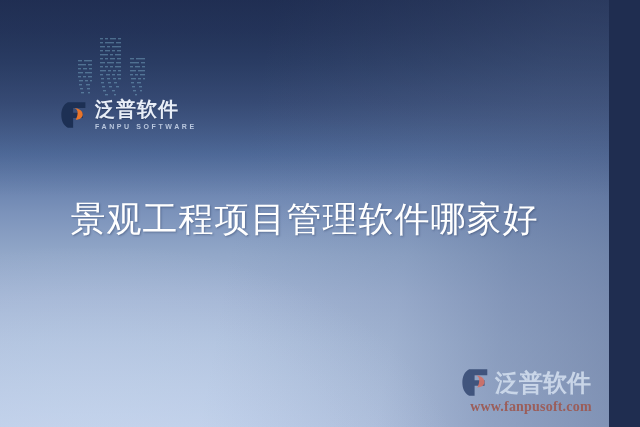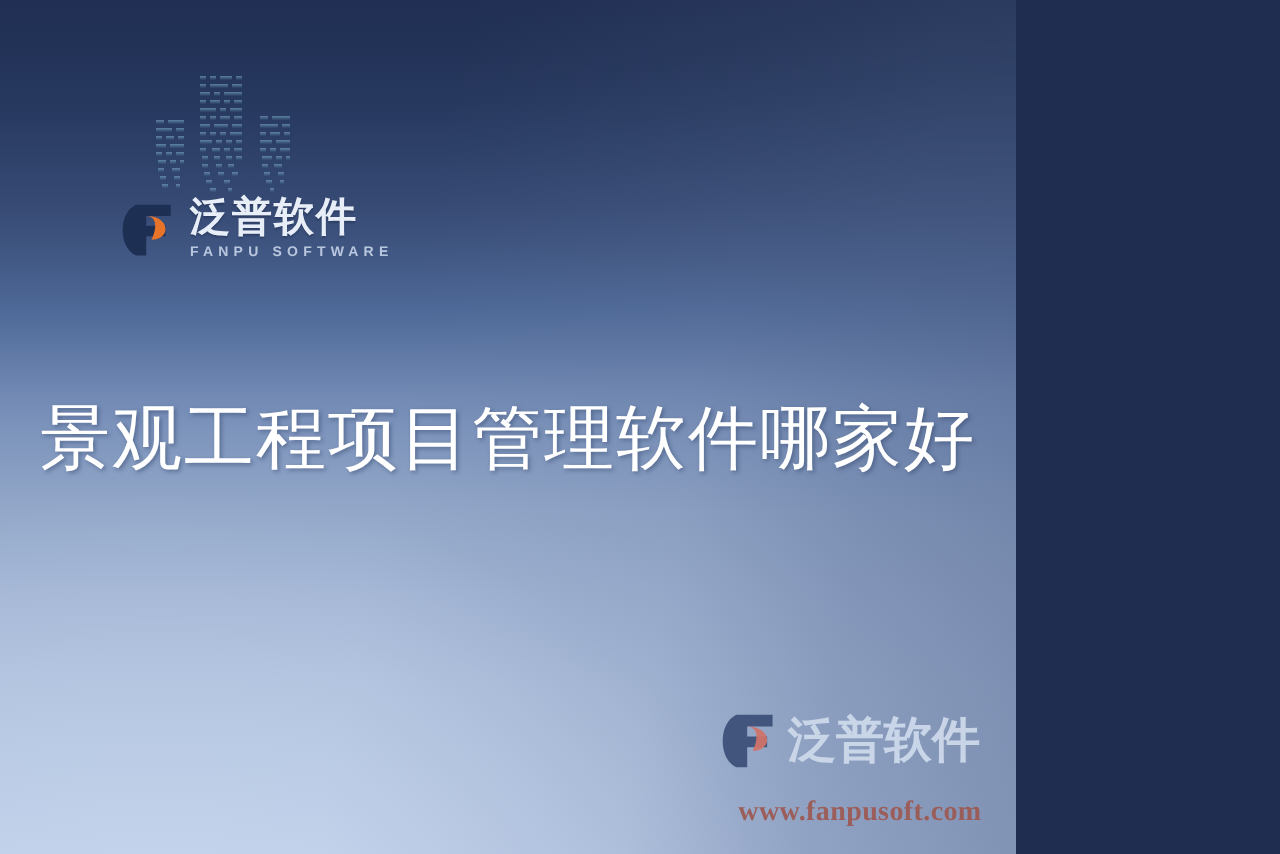--- a/index.html
+++ b/index.html
@@ -2,21 +2,21 @@
 <html><head>
 <meta charset="utf-8">
 <style>
   html, body {
     margin: 0;
     padding: 0;
     background: #1f2d50;
   }
   .stage {
     position: relative;
-    width: 508px;
+    width: 609px;
     height: 427px;
     overflow: hidden;
     font-family: "Liberation Sans", sans-serif;
     background: #8ea4c6;
   }
 
   
   .bg-base {
     position: absolute;
     inset: 0;
@@ -147,21 +147,21 @@
     letter-spacing: 0px;
     line-height: 1;
     opacity: 0.92;
   }
   .wm-url {
     font-family: "Liberation Serif", "DejaVu Serif", serif;
     font-size: 14px;
     font-weight: bold;
     color: #9c5b55;
     letter-spacing: 0.2px;
-    margin-top: 14px;
+    margin-top: 2px;
     text-align: center;
     opacity: 0.95;
   }
 </style>
 </head>
 <body>
 
 <div class="stage">
 
   <div class="bg-base"></div>

